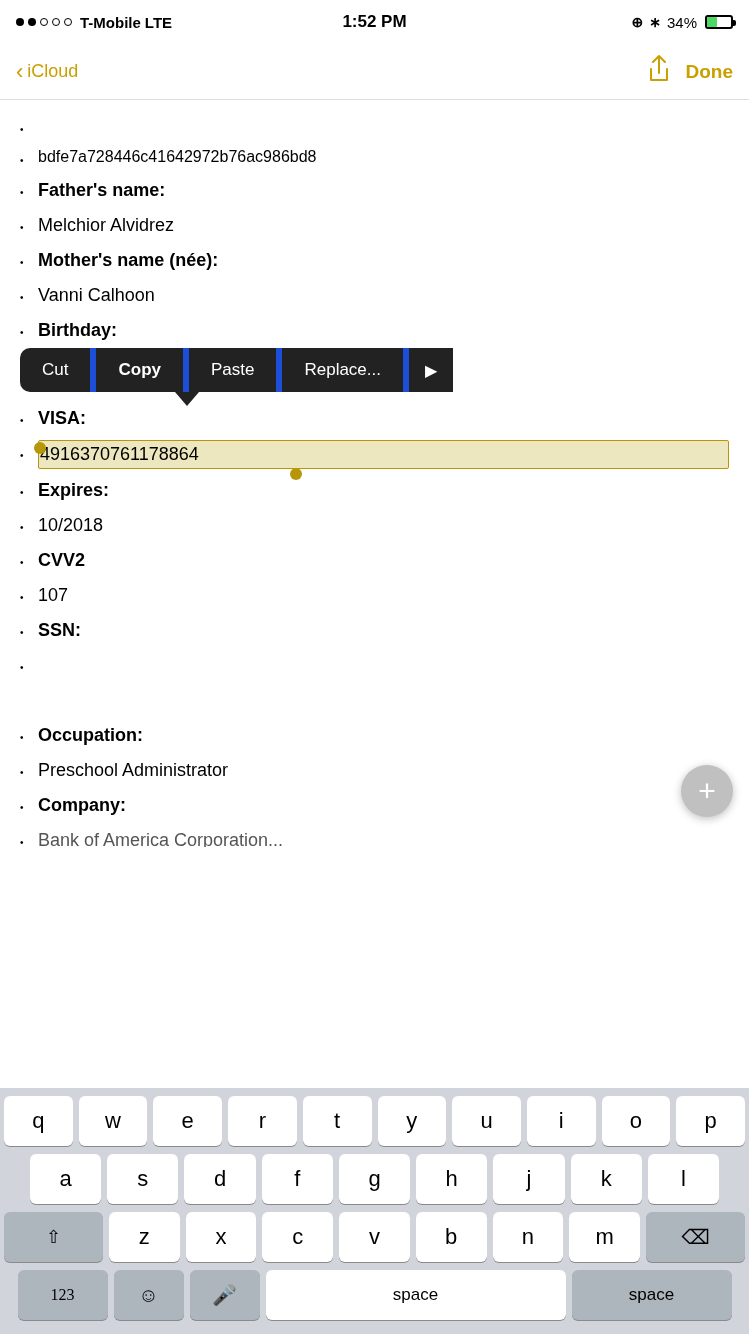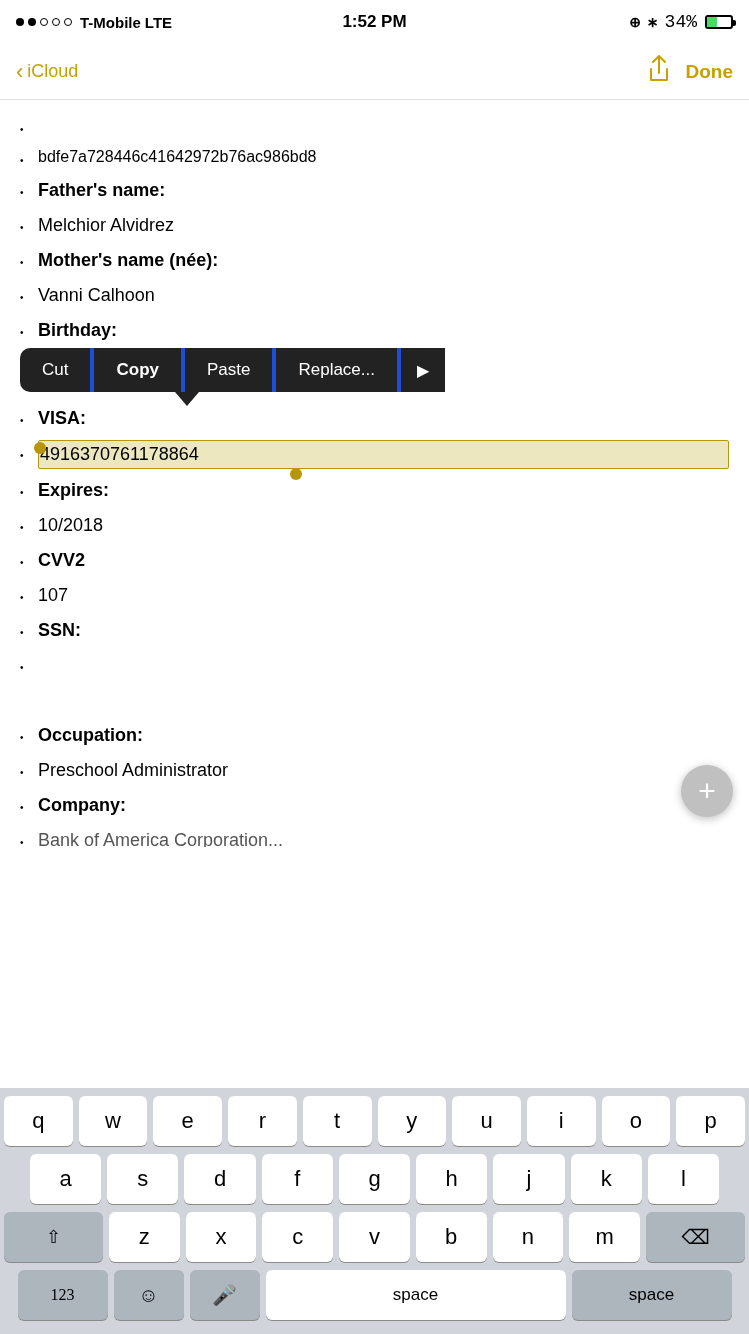--- a/index.html
+++ b/index.html
@@ -46,21 +46,21 @@
     }
     .status-time {
       font-size: 17px; font-weight: 600; position: absolute; left: 50%; transform: translateX(-50%);
     }
     .status-right {
       display: flex; align-items: center; gap: 6px;
     }
     .lock-icon, .bt-icon {
       font-size: 14px;
     }
-    .battery-pct { font-size: 18px; font-weight: 500; font-family: Liberation Mono, monospace; }
+    .battery-pct { font-size: 15px; font-weight: 500; }
     .battery-bar {
       width: 28px; height: 14px; border: 2px solid #000; border-radius: 3px; position: relative; margin-left: 2px;
     }
     .battery-bar::after {
       content: '';
       position: absolute; right: -5px; top: 3px;
       width: 3px; height: 6px; background: #000; border-radius: 0 2px 2px 0;
     }
     .battery-fill {
       width: 40%; height: 100%; background: #4cd964; border-radius: 1px;
@@ -153,21 +153,21 @@
       border-left: 12px solid transparent;
       border-right: 12px solid transparent;
       border-top: 14px solid #222;
     }
     .menu-item {
       color: #fff;
       font-size: 17px;
       font-weight: 400;
       padding: 12px 22px;
       cursor: pointer;
-      border-right: 4px solid #1d4ed8;
+      border-right: 6px solid #1d4ed8;
       white-space: nowrap;
     }
     .menu-item.active {
       font-weight: 600;
     }
     .menu-item:last-child {
       border-right: none;
     }
     .menu-arrow {
       background: #222;

